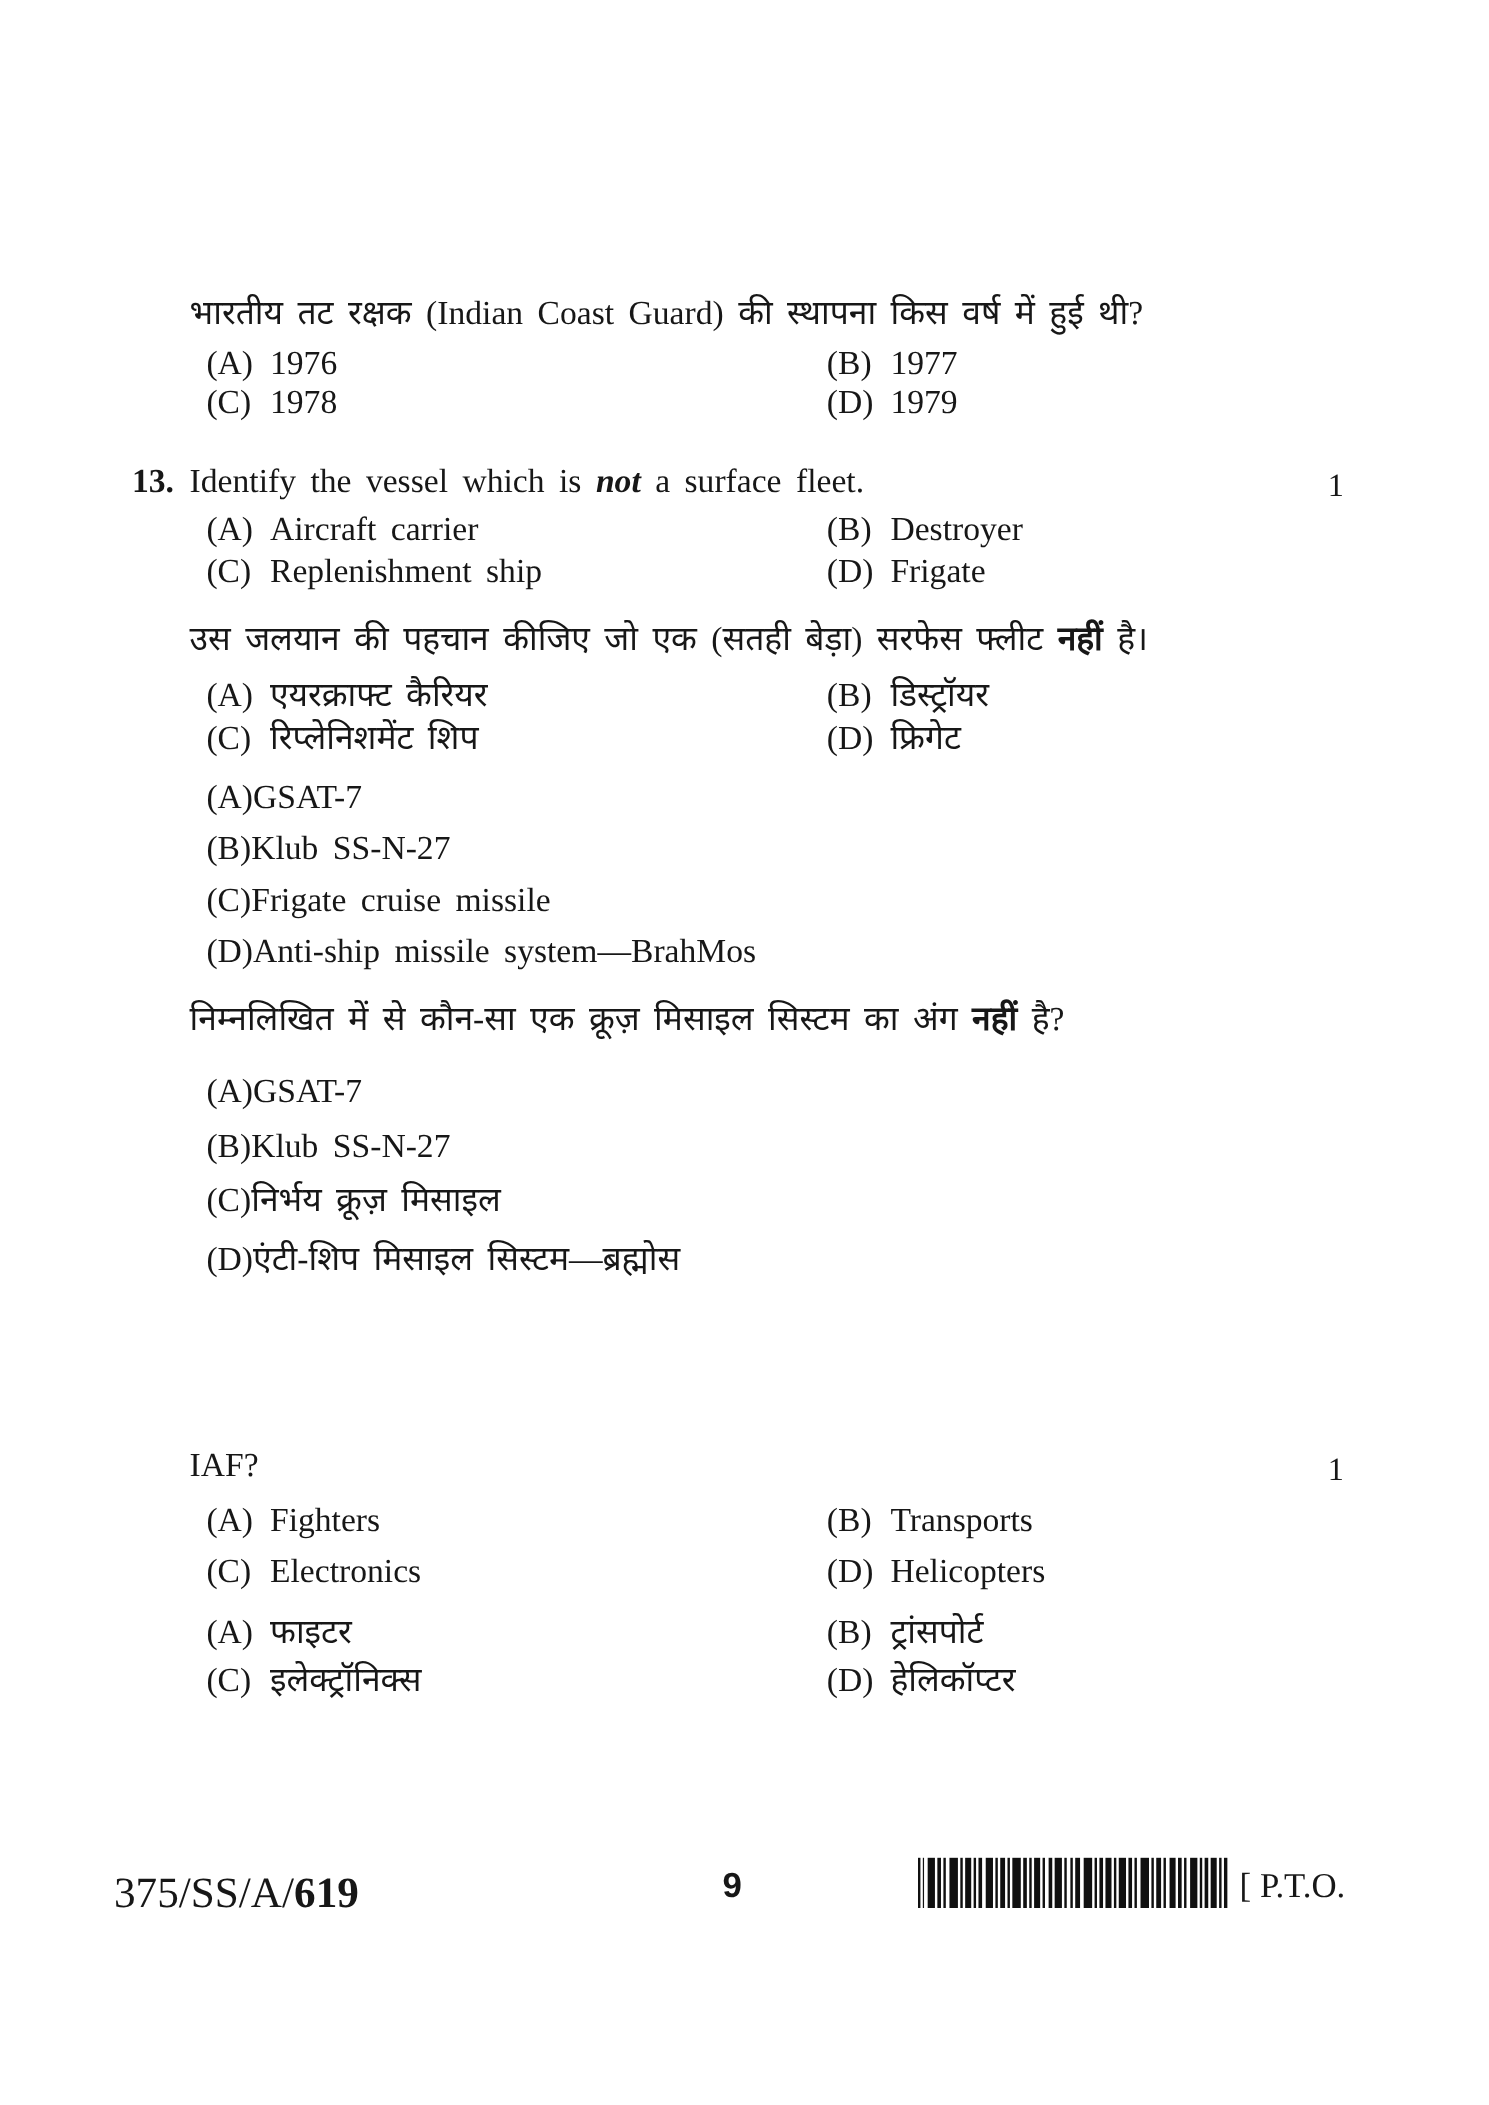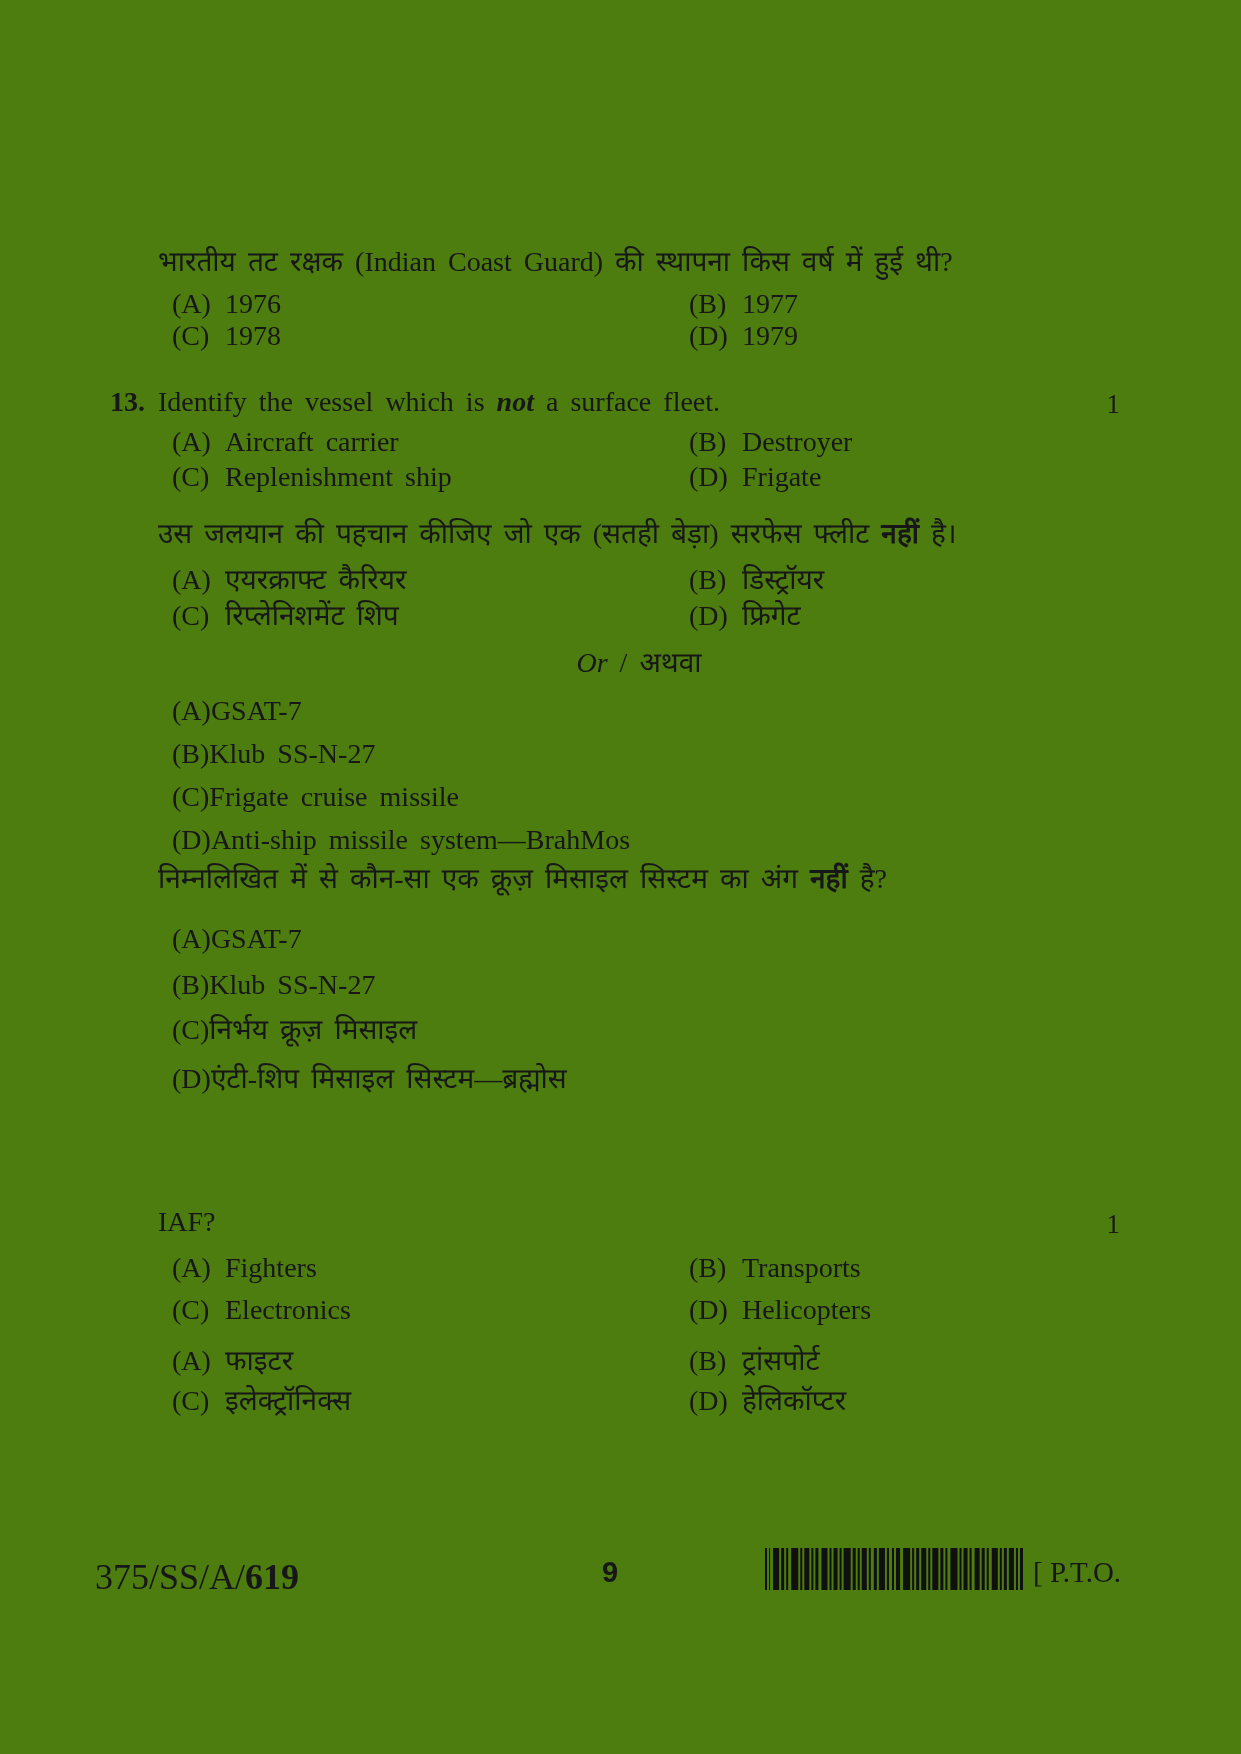--- a/index.html
+++ b/index.html
@@ -1,19 +1,19 @@
 <!DOCTYPE html>
 <html><head>
 <meta charset="utf-8">
 <style>
   html,body{margin:0;padding:0;background:#e8e8e8;}
   .page{
     position:relative;
     width:1241px;height:1754px;
-    background:#4d7c0f;
+    background:#ffffff;
     color:#171717;
     font-family:"Liberation Serif","DejaVu Serif",serif;
     font-size:28px;
     overflow:hidden;
   }
   .sec{position:absolute;left:158px;width:962px;word-spacing:0.18em;}
   .sec1{top:244px;}
   .sec2{top:384px;}
   .sec3{top:1200px;}
   .qline{position:relative;line-height:36px;}
@@ -24,21 +24,21 @@
   
   .grid2{display:grid;grid-template-columns:517px 1fr;padding-left:14px;}
   .grid2 .opt{display:flex;}
   .opt .lbl{flex:0 0 53px;}
   .lh32{line-height:32px;}
   .lh35{line-height:35px;}
   .lh36{line-height:36px;}
   .mt4{margin-top:4px;}  .mt6{margin-top:22px;}  .mt8{margin-top:8px;}
   .mt10{margin-top:10px;} .mt12{margin-top:12px;} .mt13{margin-top:13px;}
   .mt14{margin-top:14px;} .mt16{margin-top:16px;} .mt20{margin-top:20px;}
-  .mt21{margin-top:4px;} .mt24{margin-top:24px;}
+  .mt21{margin-top:21px;} .mt24{margin-top:24px;}
   .mt9{margin-top:9px;}
   .rg7{row-gap:7px;} .rg4{row-gap:4px;}
   
   .optrow{display:flex;padding-left:14px;line-height:34px;}
   .optrow.hi{line-height:36px;}
   .orline{text-align:center;line-height:34px;}
   .orline .or-en{font-style:italic;}
   
   .footer-code{position:absolute;left:95px;top:1556px;font-size:36px;}
   .footer-page{position:absolute;left:602px;top:1556px;font-size:29px;font-weight:700;font-family:"Liberation Sans","DejaVu Sans",sans-serif;}
@@ -111,23 +111,20 @@
         <span>डिस्ट्रॉयर</span>
       </div>
       <div class="opt">
         <span class="lbl">(C)</span>
         <span>रिप्लेनिशमेंट शिप</span>
       </div>
       <div class="opt">
         <span class="lbl">(D)</span>
         <span>फ्रिगेट</span>
       </div>
-    </div>
-    <div class="orline mt12">
-      <span class="or-en">Or</span><span> / अथवा</span>
     </div>
     <div class="optrow mt14">
       <span class="lbl">(A)</span>
       <span>GSAT-7</span>
     </div>
     <div class="optrow mt9">
       <span class="lbl">(B)</span>
       <span>Klub SS-N-27</span>
     </div>
     <div class="optrow mt9">

